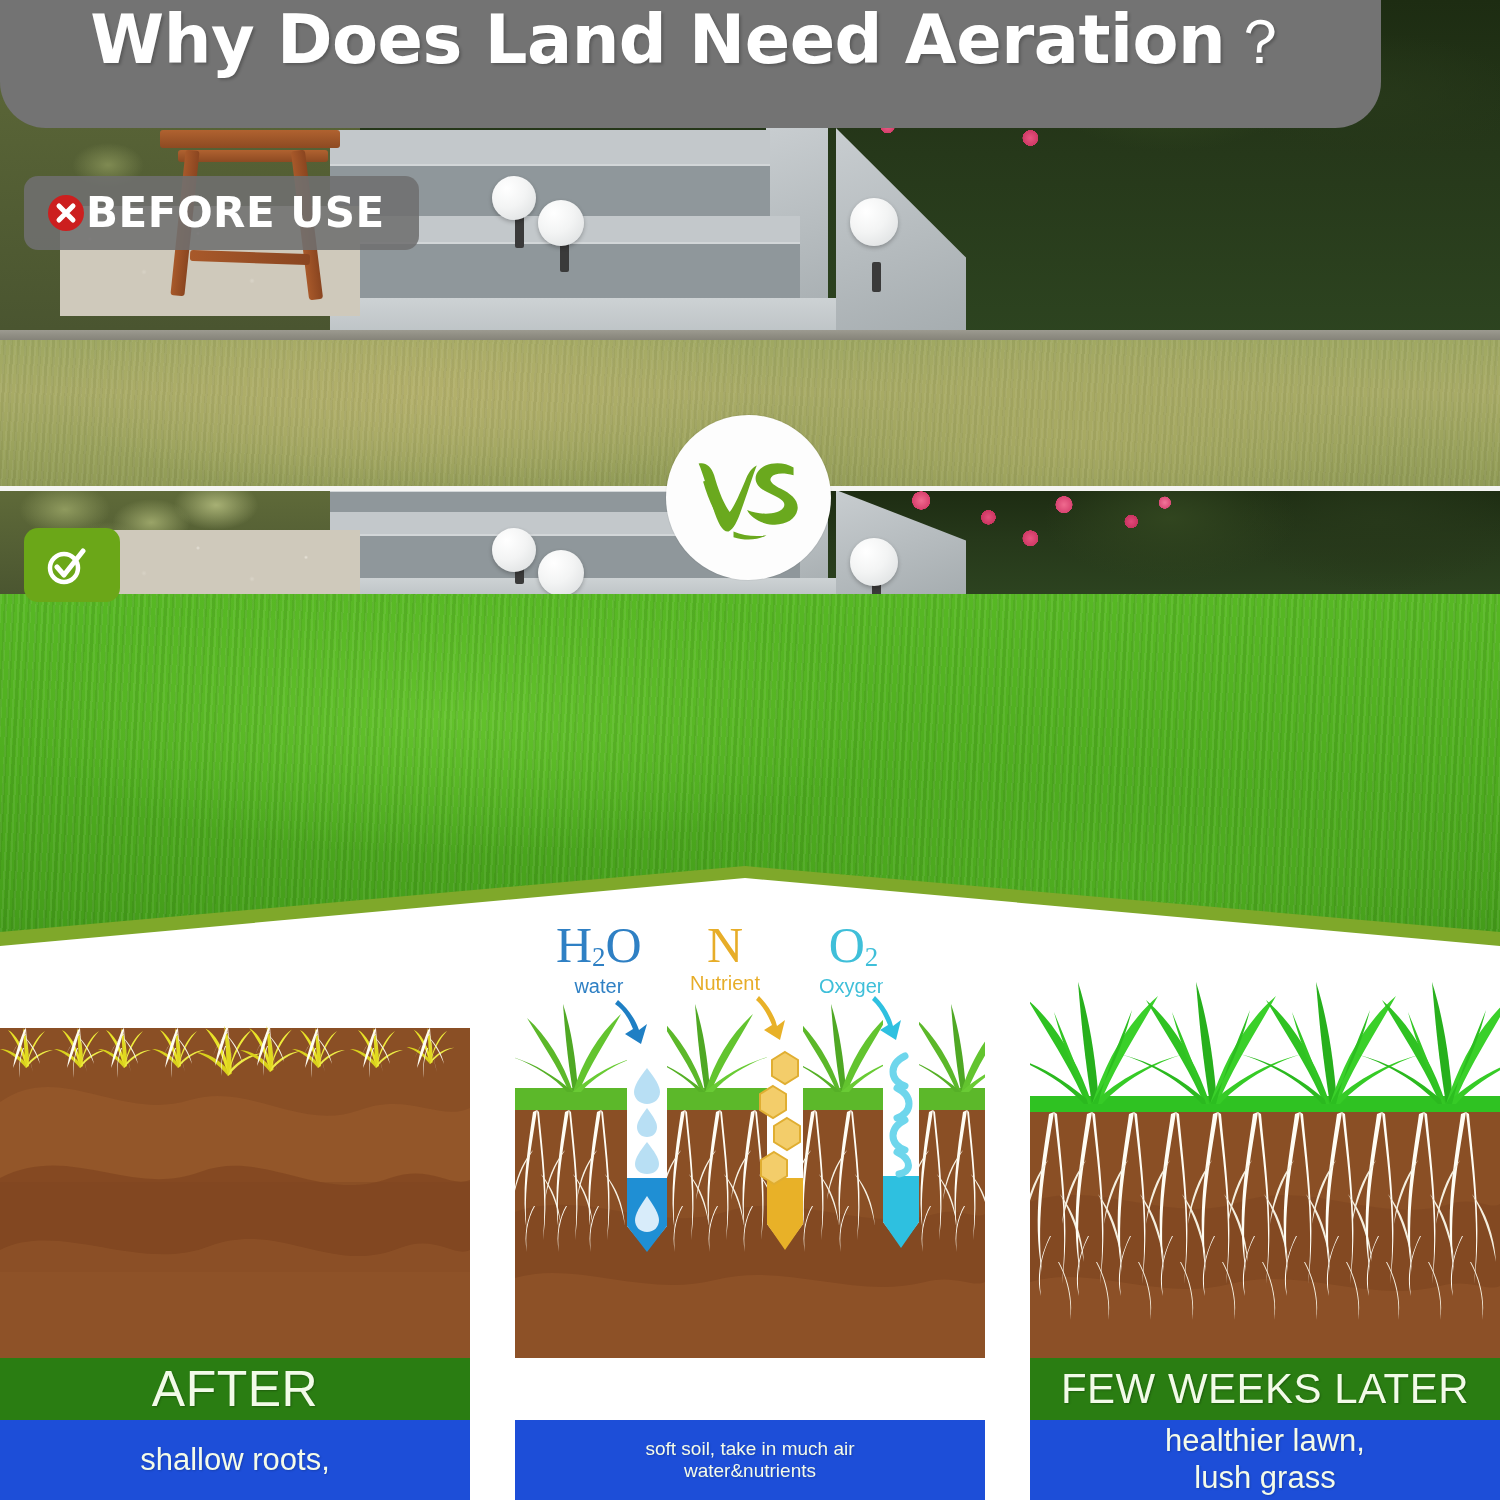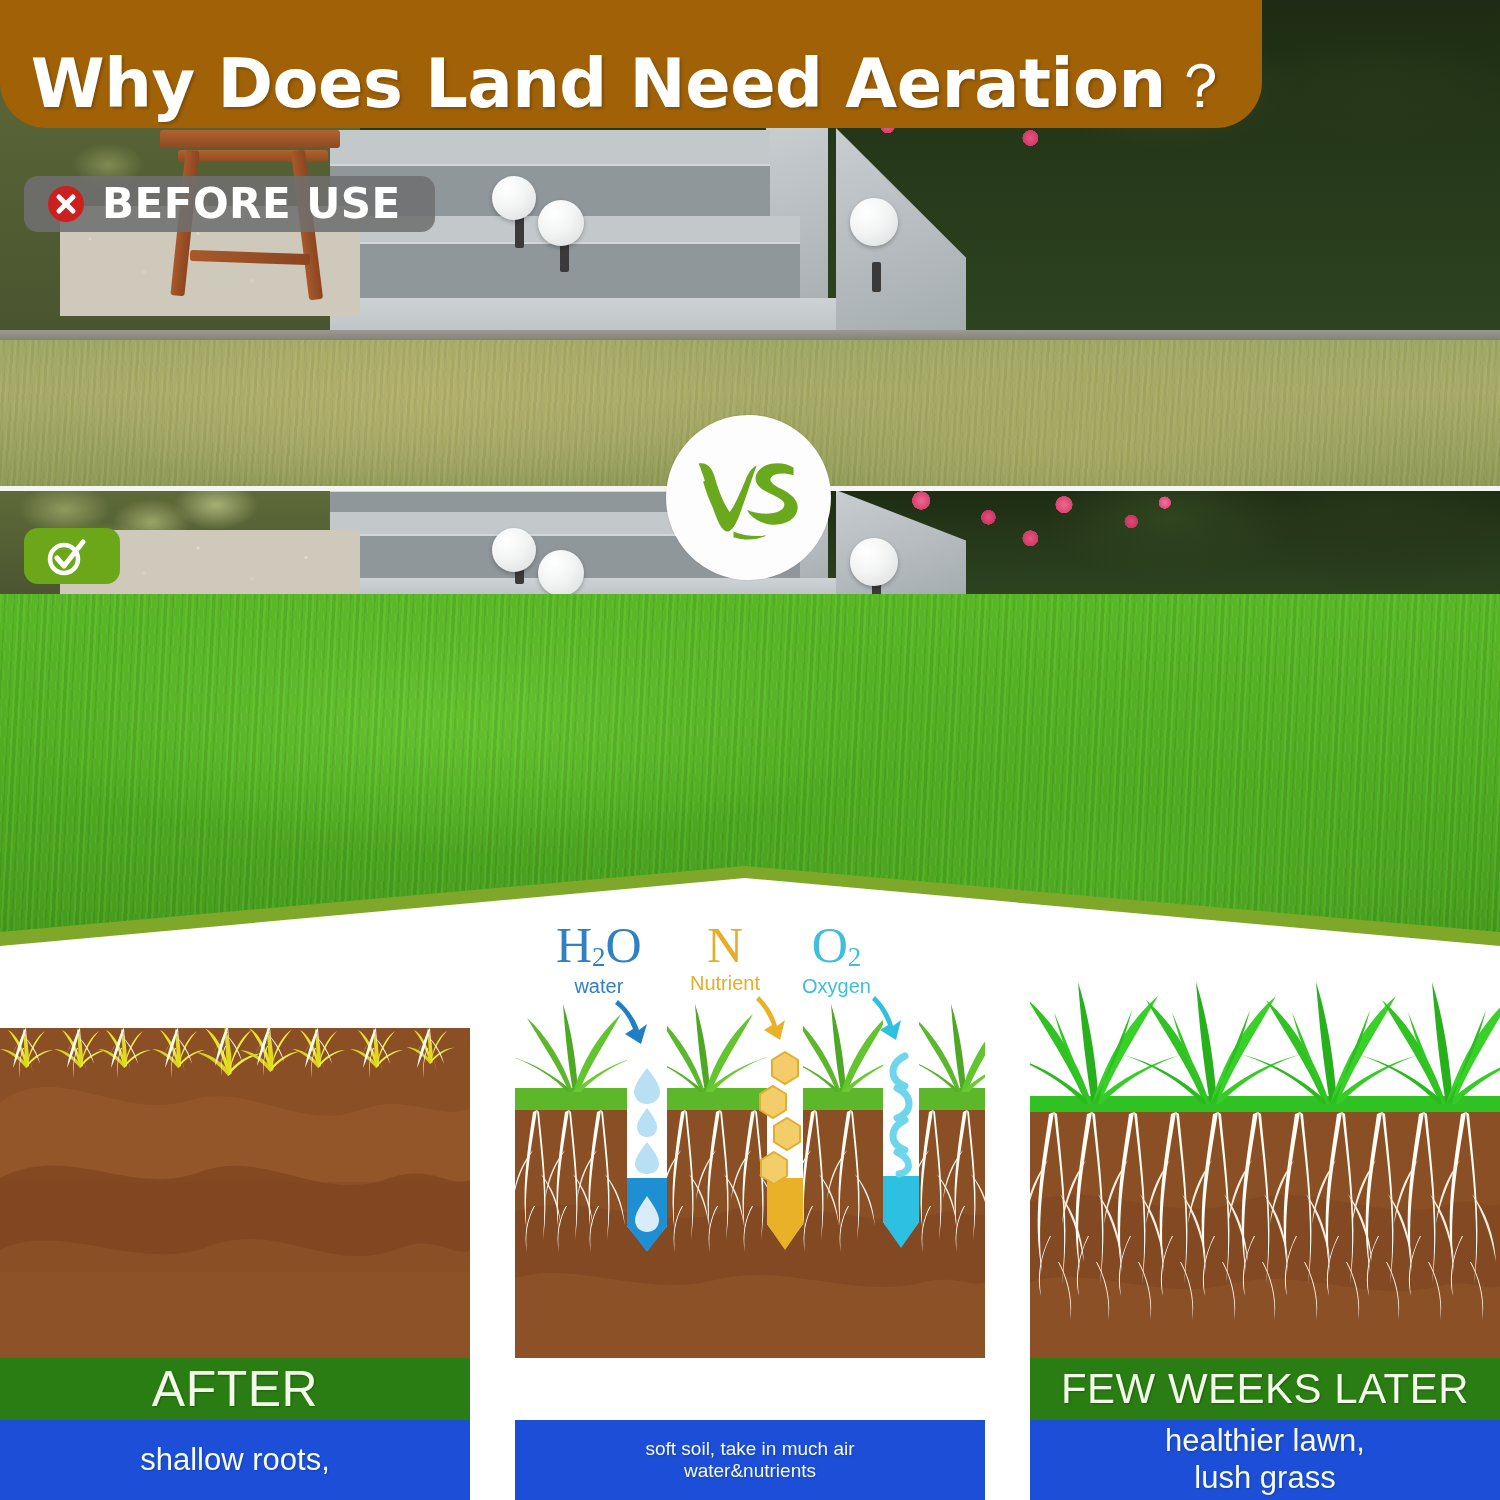--- a/index.html
+++ b/index.html
@@ -3,24 +3,24 @@
 <meta charset="utf-8">
 <style>
   * { margin:0; padding:0; box-sizing:border-box; }
   html,body { width:1500px; height:1500px; background:#fff;
     font-family:"Liberation Sans", sans-serif; overflow:hidden; }
 
   #stage { position:relative; width:1500px; height:1500px; overflow:hidden; background:#fff; }
 
   
   #title-banner{
-    position:absolute; left:0; top:0; width:1262px; height:128px;
-    background:#a16207;
+    position:absolute; left:0; top:0; width:1381px; height:128px;
+    background:#737373;
     border-bottom-left-radius:46px; border-bottom-right-radius:46px;
-    z-index:40; display:flex; align-items:flex-end; justify-content:center;
+    z-index:40; display:flex; align-items:flex-start; justify-content:center;
   }
   #title-text{
     color:#ffffff; font-size:67px; font-weight:bold; letter-spacing:-0.5px;
     text-shadow:2px 2px 3px rgba(0,0,0,.22); white-space:nowrap;
     font-family:"DejaVu Sans", sans-serif;
   }
   #title-qmark{ font-weight:400; font-size:62px; margin-left:4px; }
 
   
   .photo-pane{ position:absolute; left:0; width:1500px; overflow:hidden; }
@@ -92,22 +92,22 @@
       repeating-linear-gradient(-87deg, rgba(0,0,0,.06) 0 3px, transparent 3px 8px),
       radial-gradient(ellipse 600px 190px at 30% 30%, #63c22c 0%, transparent 72%),
       radial-gradient(ellipse 560px 200px at 74% 66%, #4fae20 0%, transparent 72%),
       linear-gradient(180deg,#57b824 0%, #4fae1f 40%, #46a01b 75%, #3e9117 100%);
   }
   
   #photo-seam{ position:absolute; left:0; top:486px; width:1500px; height:5px;
     background:#f5f5f3; z-index:20; }
 
   
-  .use-badge{ position:absolute; display:flex; align-items:center; gap:16px;
-    padding:0 34px 0 22px; height:56px; border-radius:14px; z-index:30; }
+  .use-badge{ position:absolute; display:flex; align-items:center; 
+    padding:0 34px 0 22px; height:74px; border-radius:14px; z-index:30; }
   #badge-before{ left:24px; top:176px; background:rgba(112,112,112,.88); }
   #badge-after { left:24px; top:528px; background:#6ba718; }
   .badge-label{ color:#fff; font-size:42px; font-weight:bold; letter-spacing:.5px;
     font-family:"DejaVu Sans", sans-serif; line-height:1; }
   .badge-icon{ width:40px; height:40px; flex:0 0 40px; }
 
   
   #vs-circle{ position:absolute; left:666px; top:415px; width:165px; height:165px;
     border-radius:50%; background:#fdfdfd; z-index:32;
     display:flex; align-items:center; justify-content:center;
@@ -127,21 +127,21 @@
 
   
   #gas-row{ position:absolute; left:540px; top:42px; width:420px; height:74px; }
   .gas{ position:absolute; text-align:center; font-family:"Liberation Serif", serif; }
   .gas-sym{ font-size:50px; line-height:1; font-weight:400; }
   .gas-sub{ font-size:27px; vertical-align:sub; }
   .gas-name{ display:block; font-size:20px; margin-top:2px;
     font-family:"Liberation Sans", sans-serif; }
   #gas-h2o{ left:0;   color:#2f80c4;margin-left:16px; }
   #gas-n  { left:150px; color:#e7ad28; }
-  #gas-o2 { left:262px; color:#3fbfd9; }
+  #gas-o2 { left:279px; color:#3fbfd9; }
 
   
   .card{ position:absolute; top:104px; width:470px; height:518px; overflow:hidden; }
   #card-before  { left:0px; }
   #card-aeration{ left:515px; }
   #card-later   { left:1030px; }
 
   .card-art{ position:absolute; left:0; top:0; width:100%; height:376px; overflow:hidden; }
   .card-art svg{ display:block; width:100%; height:100%; }
 

